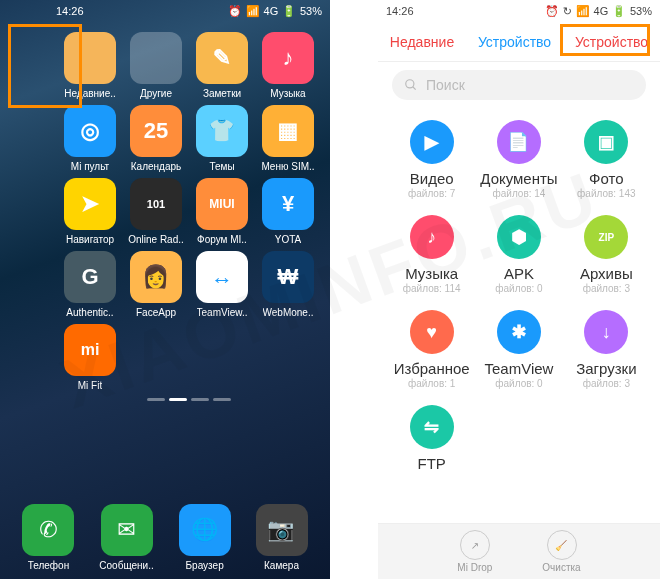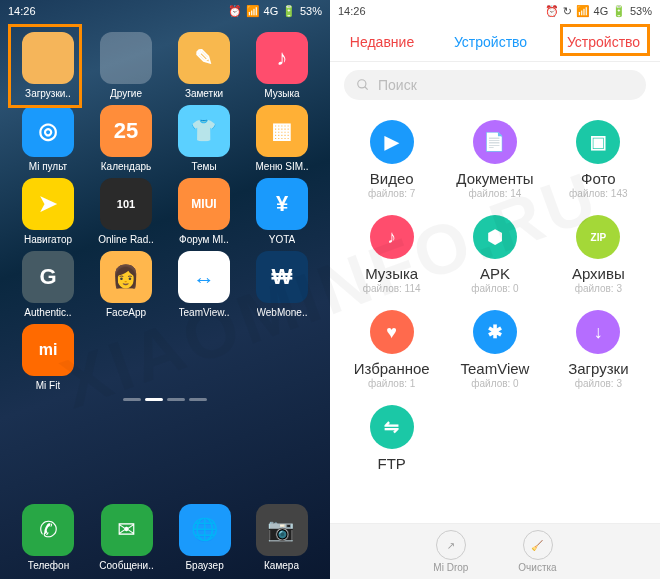--- a/index.html
+++ b/index.html
@@ -1,18 +1,18 @@
 <!DOCTYPE html>
 <html><head>
 <meta charset="utf-8">
 <style>
   * { box-sizing: border-box; margin: 0; padding: 0; }
   body { font-family: -apple-system, Arial, sans-serif; background: #f0f0f0; }
   .container { width: 660px; height: 579px; display: flex; background: #fff; position: relative; overflow: hidden; }
-  .screen { width: 330px; height: 579px; position: relative; overflow: hidden; }
+  .screen { width: 330px; height: 579px; position: relative; overflow: hidden; padding-left: 48px; }
   
   .home { background: linear-gradient(160deg, #1a3a5a 0%, #2a5070 15%, #0a2840 40%, #1a3050 60%, #0a1830 100%); }
   .status-bar { height: 22px; display: flex; justify-content: space-between; align-items: center; padding: 0 8px; color: #fff; font-size: 11px; font-weight: 500; }
   .status-bar.dark { color: #444; }
   .status-right { display: flex; gap: 4px; align-items: center; }
   .home-grid { padding: 6px 10px 0 10px; display: grid; grid-template-columns: repeat(4, 1fr); gap: 2px; }
   .app { display: flex; flex-direction: column; align-items: center; padding: 4px 0 0 0; cursor: pointer; }
   .app-icon { width: 52px; height: 52px; border-radius: 12px; display: flex; align-items: center; justify-content: center; font-size: 22px; color: #fff; position: relative; }
   .app-label { margin-top: 4px; font-size: 10px; color: #fff; text-align: center; white-space: nowrap; overflow: hidden; text-overflow: ellipsis; max-width: 72px; }
   .highlight-box { position: absolute; border: 3px solid #ff8c00; pointer-events: none; }
@@ -53,21 +53,21 @@
         <span>⏰</span>
         <span>📶</span>
         <span>4G</span>
         <span>🔋</span>
         <span>53%</span>
       </div>
     </div>
     <div class="home-grid" id="home-grid">
         <div class="app">
           <div class="app-icon" style="background:#f5b55a"></div>
-          <div class="app-label">Загрузки..</div>
+          <div class="app-label">Недавние..</div>
         </div>
         <div class="app">
           <div class="app-icon folder">
             <i style="background:#ff5252"></i>
             <i style="background:#42a5f5"></i>
             <i style="background:#66bb6a"></i>
             <i style="background:#ffca28"></i>
           </div>
           <div class="app-label">Другие</div>
         </div>

